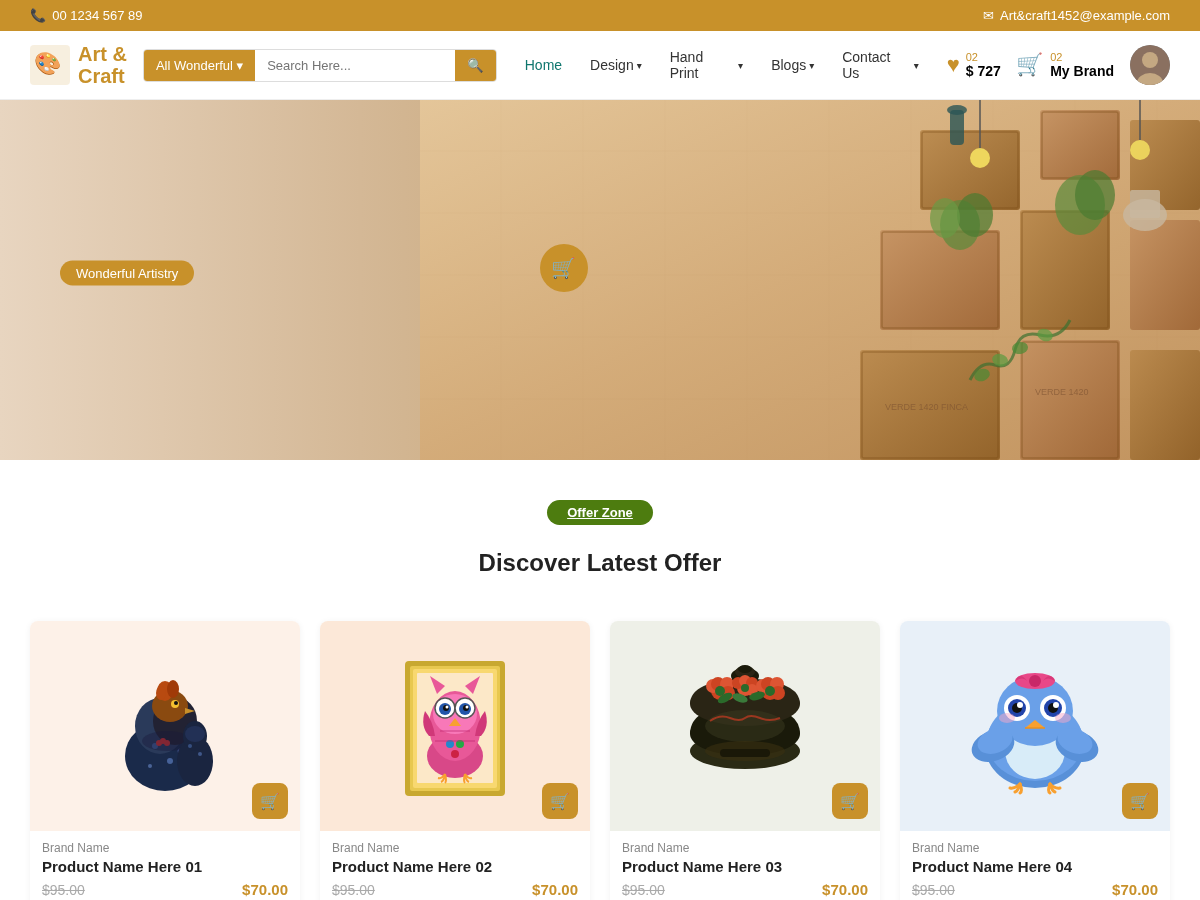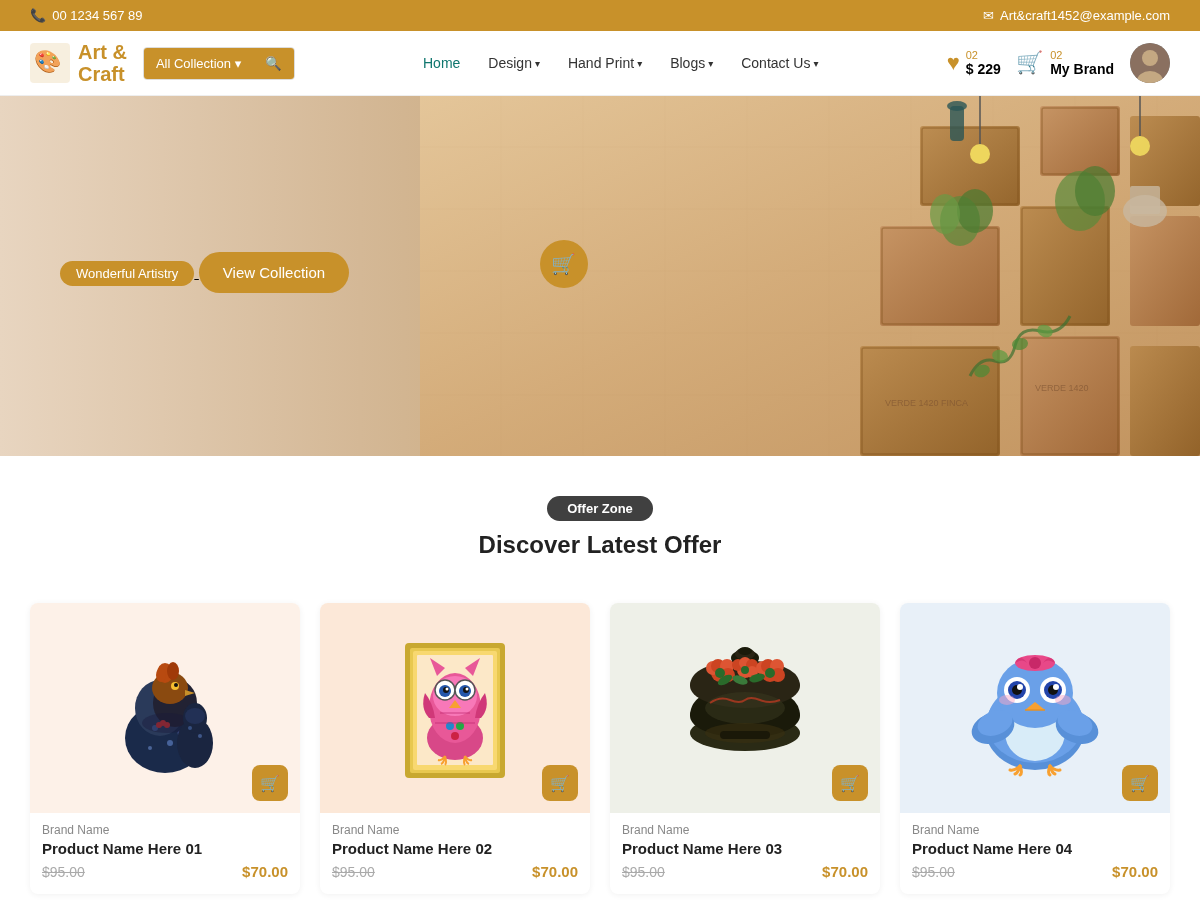--- a/index.html
+++ b/index.html
@@ -236,28 +236,29 @@
       height: 100%;
       z-index: 1;
     }
 
     
     .offer-zone {
       padding: 40px 30px 20px;
       text-align: center;
     }
     .offer-badge {
-      background: #404040;
+      background: #4d7c0f;
       color: #fff;
       padding: 5px 20px;
       border-radius: 20px;
       font-size: 13px;
       font-weight: 600;
       display: inline-block;
-      margin-bottom: 10px;
+      margin-bottom: 24px;
+      text-decoration: underline;
     }
     .offer-title {
       font-size: 24px;
       font-weight: bold;
       color: #222;
       margin-bottom: 24px;
     }
 
     
     .product-grid {
@@ -350,23 +351,24 @@
       <text x="4" y="26" font-size="22" fill="#c8912a">🎨</text>
     </svg>
     <div class="logo-text">
       <div><span>Art &amp;</span></div>
       <div><span>Craft</span></div>
     </div>
   </a>
 
   <div class="search-bar">
     <button class="search-category">
-      <span>All Collection</span>
+      <span>All Wonderful</span>
       <span> ▾</span>
     </button>
+    <input class="search-input" type="text" placeholder="Search Here..." style="">
     <button class="search-btn">
       <span>🔍</span>
     </button>
   </div>
 
   <nav class="nav">
     <a class="nav-item active">
       <span>Home</span>
     </a>
     <a class="nav-item">
@@ -385,21 +387,21 @@
       <span>Contact Us</span>
       <span class="arrow">▾</span>
     </a>
   </nav>
 
   <div class="header-right">
     <div class="wishlist-btn">
       <span class="wishlist-icon">♥</span>
       <div class="wishlist-info">
         <div class="count">02</div>
-        <div class="amount">$ 229</div>
+        <div class="amount">$ 727</div>
       </div>
     </div>
     <div class="cart-btn">
       <span class="cart-icon">🛒</span>
       <div class="cart-info">
         <div class="count">02</div>
         <div class="label">My Brand</div>
       </div>
     </div>
     <div class="avatar">
@@ -488,21 +490,20 @@
       <text x="615" y="295" font-size="9" fill="#7a5030" opacity="0.6">VERDE 1420</text>
     </svg>
   </div>
 
   <div class="hero-cart-icon">
     <span>🛒</span>
   </div>
 
   <div class="hero-content">
     <div class="hero-badge">Wonderful Artistry</div>
-    <button class="hero-btn">View Collection</button>
   </div>
 </div>
 
 <div class="offer-zone">
   <div class="offer-badge">Offer Zone</div>
   <h2 class="offer-title">Discover Latest Offer</h2>
 </div>
 
 <div class="product-grid">
 

